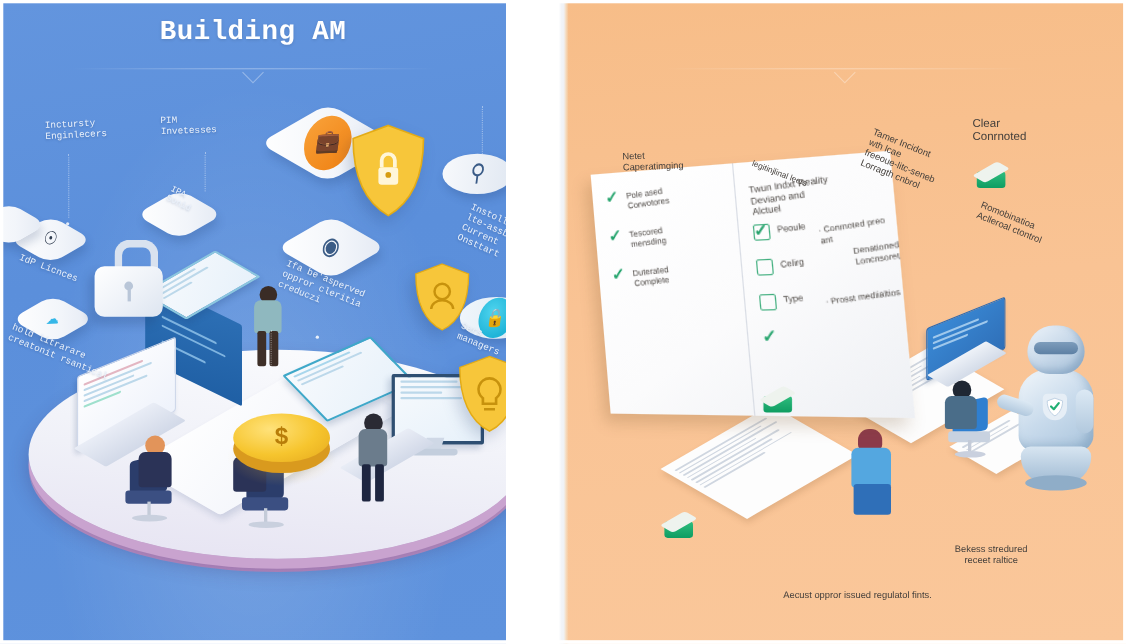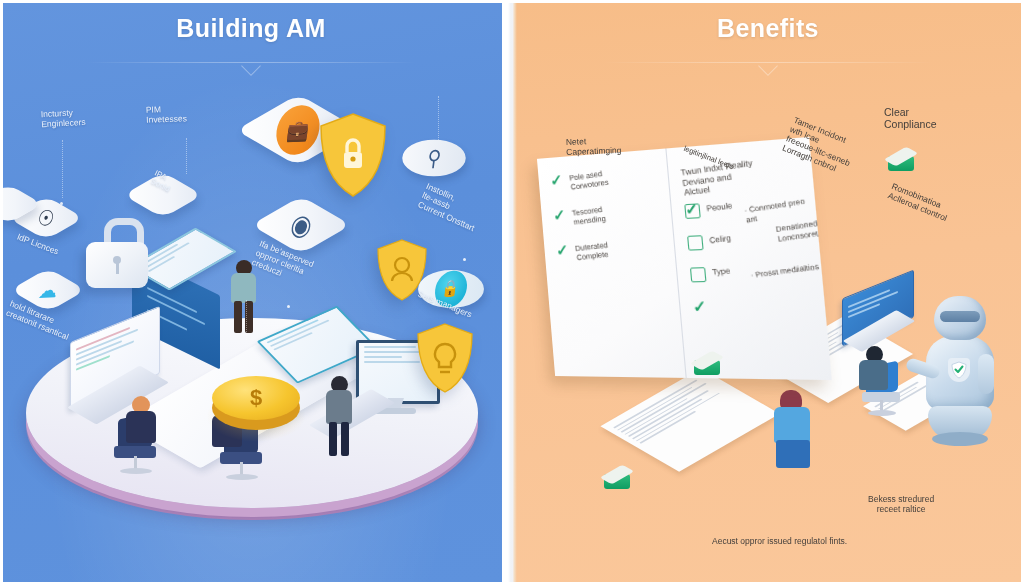--- a/index.html
+++ b/index.html
@@ -21,22 +21,23 @@
 
   
   .panel {
     position: absolute;
     top: 0;
     height: 585px;
     overflow: hidden;
   }
   #panel-left {
     left: 0;
-    width: 502px;
+    width: 460px;
     background: linear-gradient(170deg, #6395de 0%, #5b8fdb 40%, #5e92dd 100%);
+    font-family: Liberation Mono, monospace;
   }
   #panel-right {
     left: 512px;
     width: 512px;
     background: linear-gradient(175deg, #f7bd88 0%, #f9c394 45%, #fac79a 100%);
   }
   
   #panel-left::after {
     content: "";
     position: absolute;
@@ -636,34 +637,33 @@
 
     <div class="person" style="left:228px; top:260px; width:34px; height:76px;">
       <div class="p-head" style="left:8px; top:0; width:16px; height:16px; background:#3a2c26;"></div>
       <div class="p-body" style="left:3px; top:13px; width:25px; height:30px; background:#8fb8bf;"></div>
       <div class="p-leg" style="left:6px; top:41px; width:8px; height:32px; background:#3e2f28;"></div>
       <div class="p-leg" style="left:17px; top:41px; width:8px; height:32px; background:#3e2f28;"></div>
     </div>
   </div>
 
   <div class="panel" id="panel-right">
-    <div class="panel-title">Benefits</div>
     <div class="title-underline"></div>
     <div class="title-notch"></div>
   </div>
 
   <div class="flabel dark" style="left:566px; top:136px; transform:rotate(-2deg); z-index:25;">Netet
 Caperatimging</div>
   <div class="flabel dark" style="left:682px; top:154px; transform:rotate(21deg); font-size:7.5px; z-index:25;">legitinjlinal leers</div>
   <div class="flabel dark" style="left:786px; top:126px; transform:rotate(22deg); z-index:25;">Tamer Incidont
 wth lcae
 freeoue-litc-seneb
 Lorragth cnbrol</div>
   <div class="flabel dark big" style="left:884px; top:106px; z-index:25;">Clear
-Conpliance</div>
+Conrnoted</div>
   <div class="flabel dark" style="left:888px; top:192px; transform:rotate(22deg); z-index:25;">Romobinatioa
 Aclleroal ctontrol</div>
   <div class="flabel dark" style="left:868px; top:494px; text-align:center; z-index:25;">Bekess stredured
 receet raltice</div>
   <div class="flabel dark" style="left:712px; top:536px; z-index:25;">Aecust oppror issued regulatol fints.</div>
 
   <div id="checklist-card">
     <div class="cl-col">
       <div class="cl-row">
         <span class="cl-check">✓</span>

